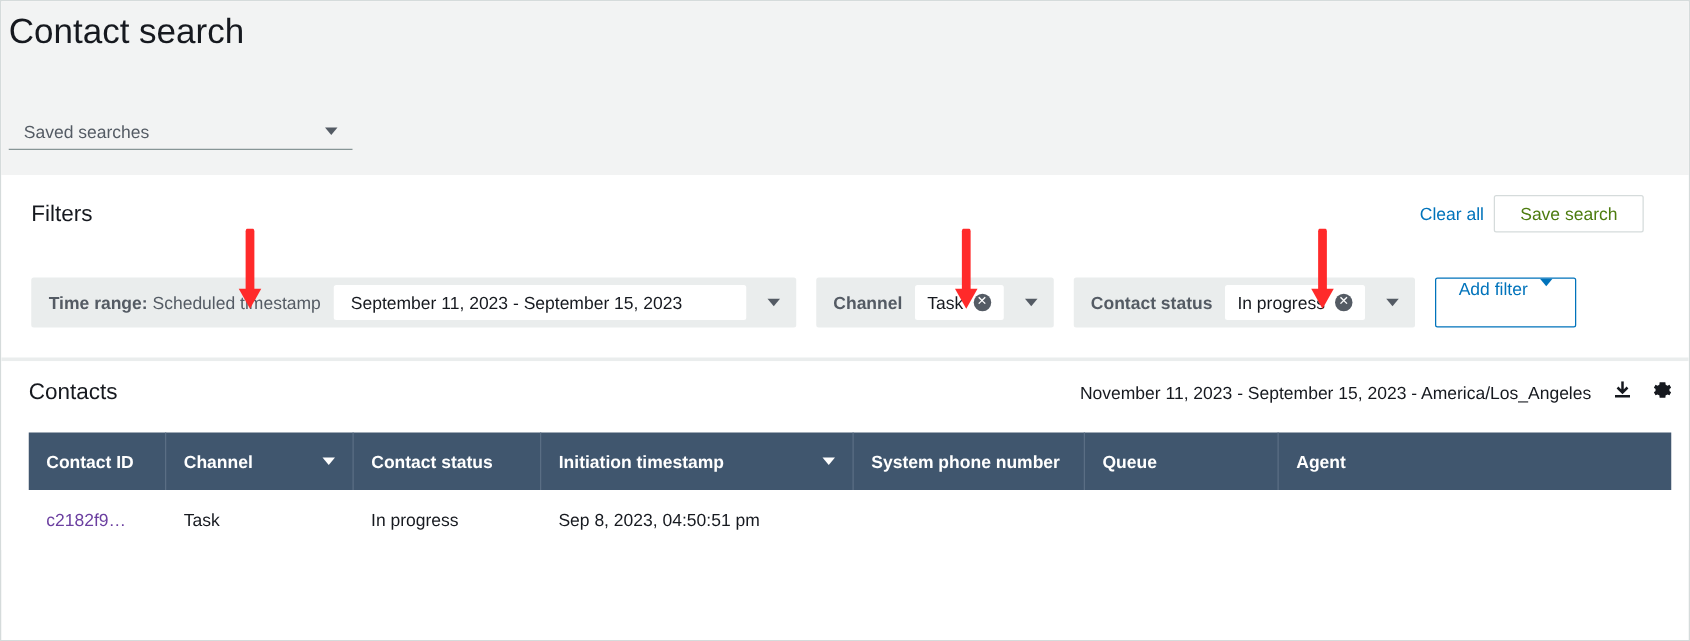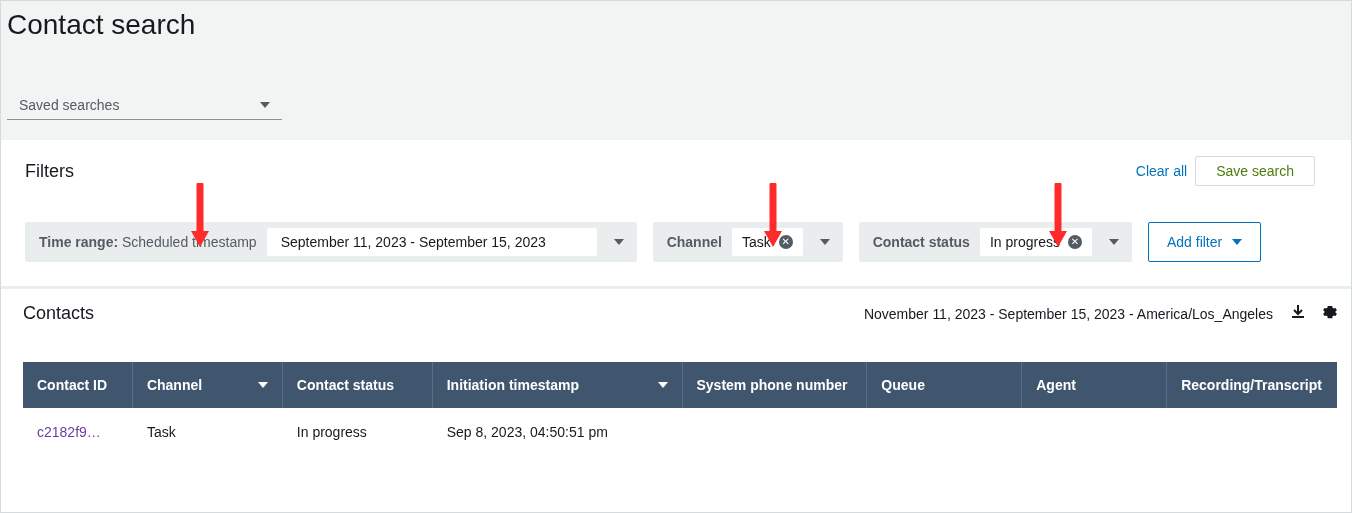--- a/index.html
+++ b/index.html
@@ -135,21 +135,21 @@
     .chip-caret {
       display: flex;
       align-items: center;
       justify-content: center;
       width: 36px;
       height: 100%;
       cursor: pointer;
     }
     .add-filter-btn {
       display: flex;
-      align-items: center;
+      align-items: flex-start;
       gap: 10px;
       border: 1px solid #0073bb;
       background: #ffffff;
       color: #0073bb;
       padding: 0 18px;
       height: 40px;
       font-size: 14px;
       cursor: pointer;
       border-radius: 2px;
     }
@@ -157,21 +157,21 @@
       border-top-color: #0073bb;
     }
     .contacts-section {
       background: #ffffff;
       padding: 14px 14px 0 22px;
     }
     .contacts-header {
       display: flex;
       align-items: center;
       justify-content: space-between;
-      margin-bottom: 38px;
+      margin-bottom: 22px;
     }
     .contacts-title {
       font-size: 18px;
       font-weight: 400;
       color: #16191f;
     }
     .contacts-right {
       display: flex;
       align-items: center;
       gap: 18px;
@@ -343,23 +343,20 @@
     </div>
     <div class="th col-phone">
       <span>System phone number</span>
     </div>
     <div class="th col-queue">
       <span>Queue</span>
     </div>
     <div class="th col-agent">
       <span>Agent</span>
     </div>
-    <div class="th col-recording">
-      <span>Recording/Transcript</span>
-    </div>
   </div>
 
   <div class="table-row">
     <div class="td col-contact-id contact-id-cell">c2182f9…</div>
     <div class="td col-channel">Task</div>
     <div class="td col-status">In progress</div>
     <div class="td col-init">Sep 8, 2023, 04:50:51 pm</div>
     <div class="td col-phone"></div>
     <div class="td col-queue"></div>
     <div class="td col-agent"></div>

